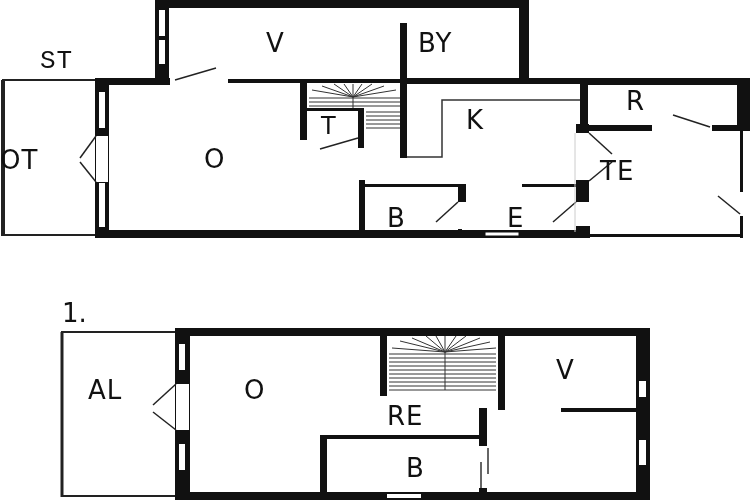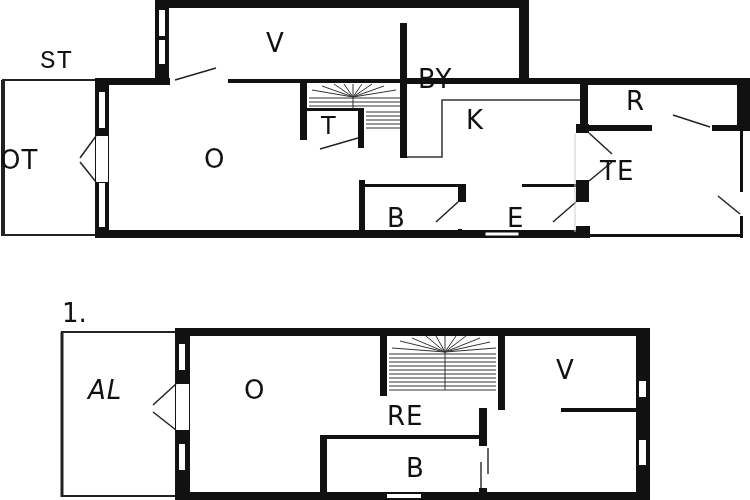--- a/index.html
+++ b/index.html
@@ -176,28 +176,28 @@
       <rect x="561" y="408" width="77" height="4"></rect>
     </g>
     <line x1="488" y1="448" x2="488" y2="474" stroke="#333" stroke-width="1.5"></line>
     <line x1="481" y1="462" x2="481" y2="488" stroke="#333" stroke-width="1.5"></line>
     <rect x="387" y="494" width="34" height="4" fill="#fff"></rect>
   </g>
 </svg>
 
 <div class="lbl" style="left:40px;top:48px;font-family:Liberation Mono, monospace;">ST</div>
 <div class="lbl" style="left:266px;top:30px;">V</div>
-<div class="lbl" style="left:418px;top:30px;margin-top:36px;">BY</div>
+<div class="lbl" style="left:418px;top:30px;">BY</div>
 <div class="lbl" style="left:0;top:147px;">OT</div>
 <div class="lbl" style="left:204px;top:146px;">O</div>
 <div class="lbl sm" style="left:321px;top:114px;">T</div>
 <div class="lbl" style="left:466px;top:107px;">K</div>
 <div class="lbl" style="left:626px;top:88px;">R</div>
 <div class="lbl" style="left:600px;top:158px;">TE</div>
 <div class="lbl" style="left:387px;top:205px;">B</div>
 <div class="lbl" style="left:507px;top:205px;">E</div>
 
 <div class="floor-num" style="left:62px;top:298px;">1.</div>
-<div class="lbl" style="left:88px;top:377px;font-style:italic;">AL</div>
+<div class="lbl" style="left:88px;top:377px;">AL</div>
 <div class="lbl" style="left:244px;top:377px;">O</div>
 <div class="lbl" style="left:387px;top:403px;text-align:center;">RE</div>
 <div class="lbl" style="left:556px;top:357px;">V</div>
 <div class="lbl" style="left:406px;top:455px;">B</div>
 
 </body></html>

